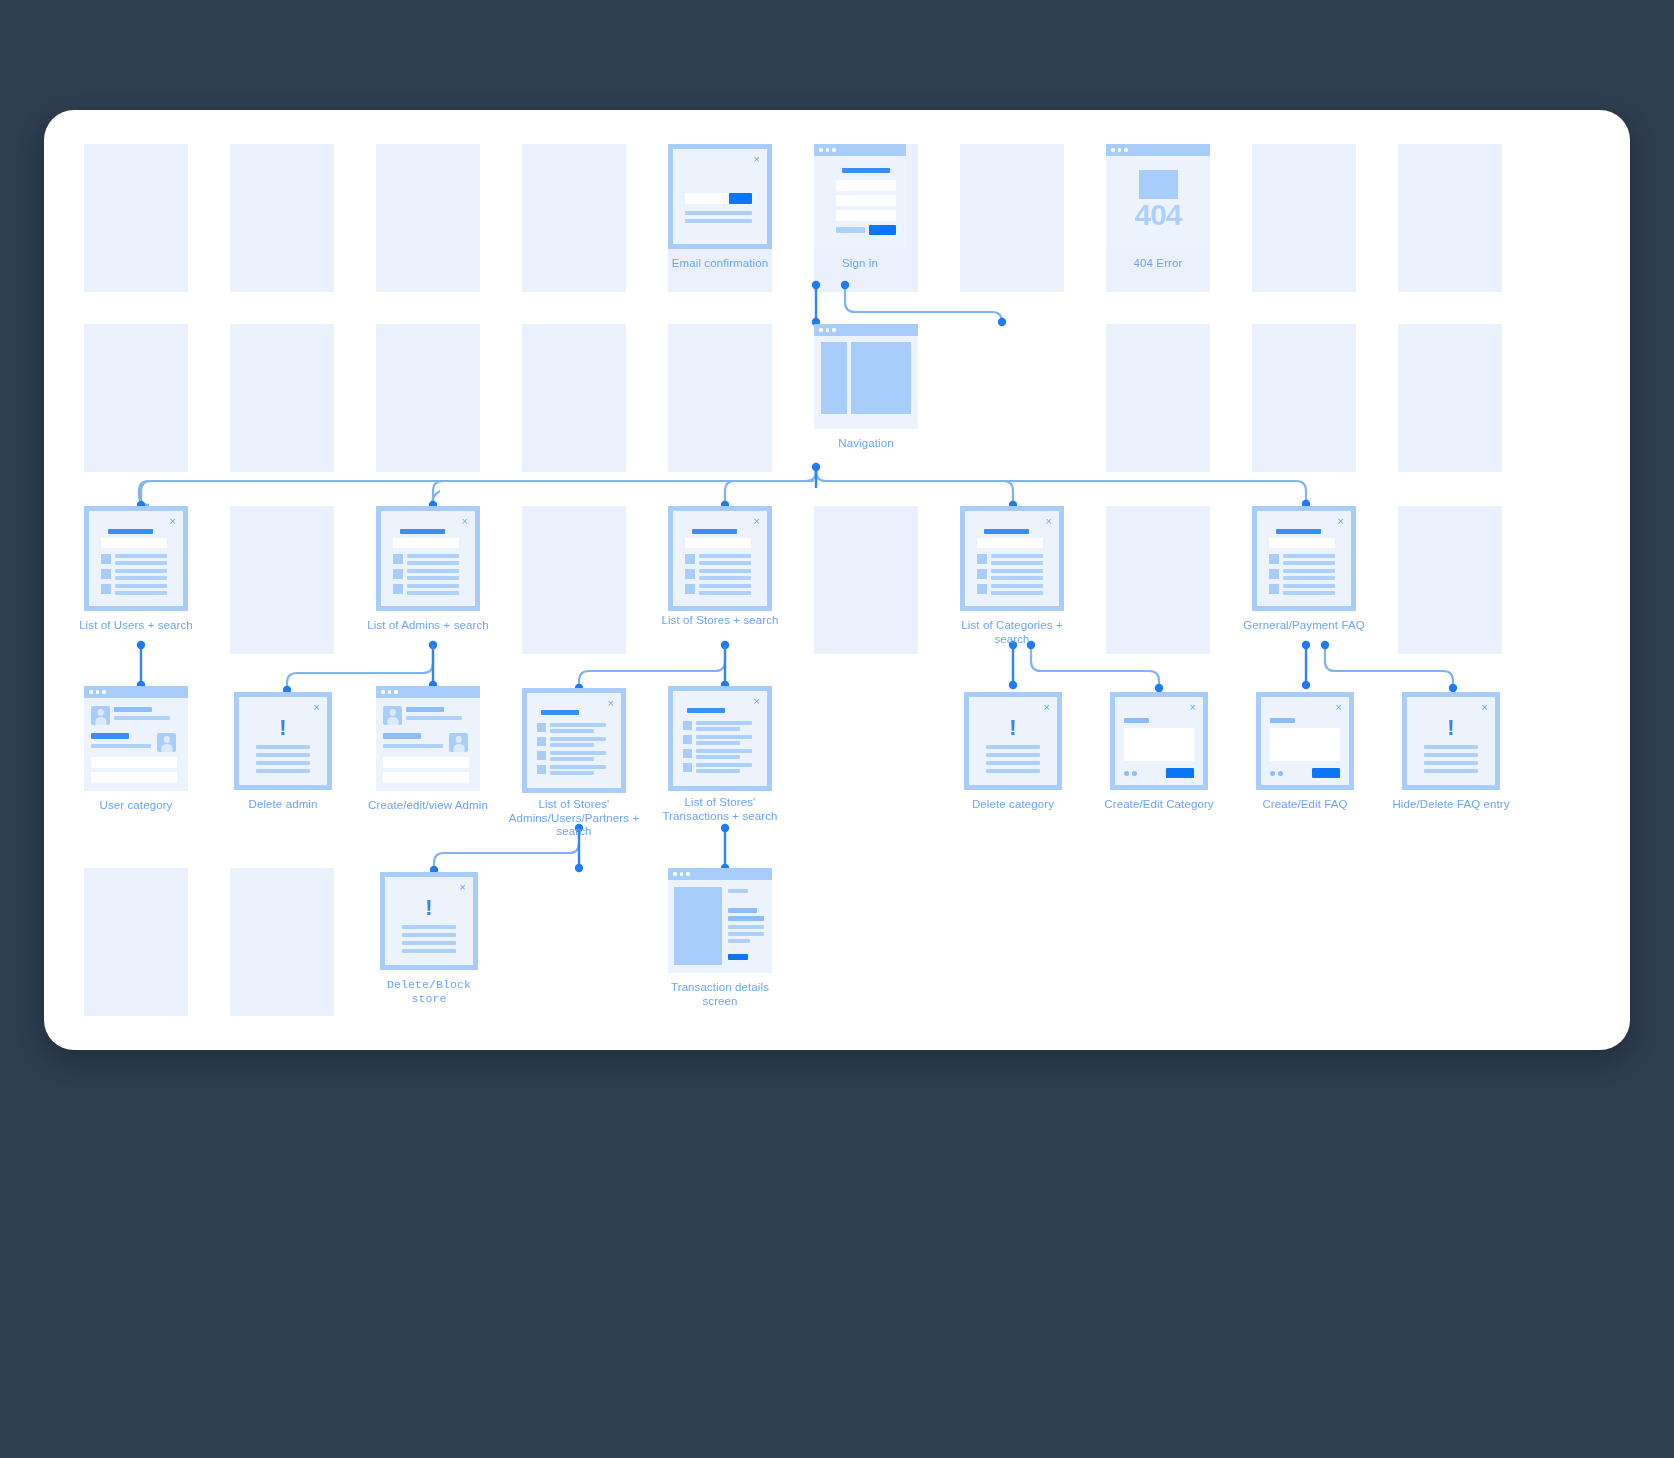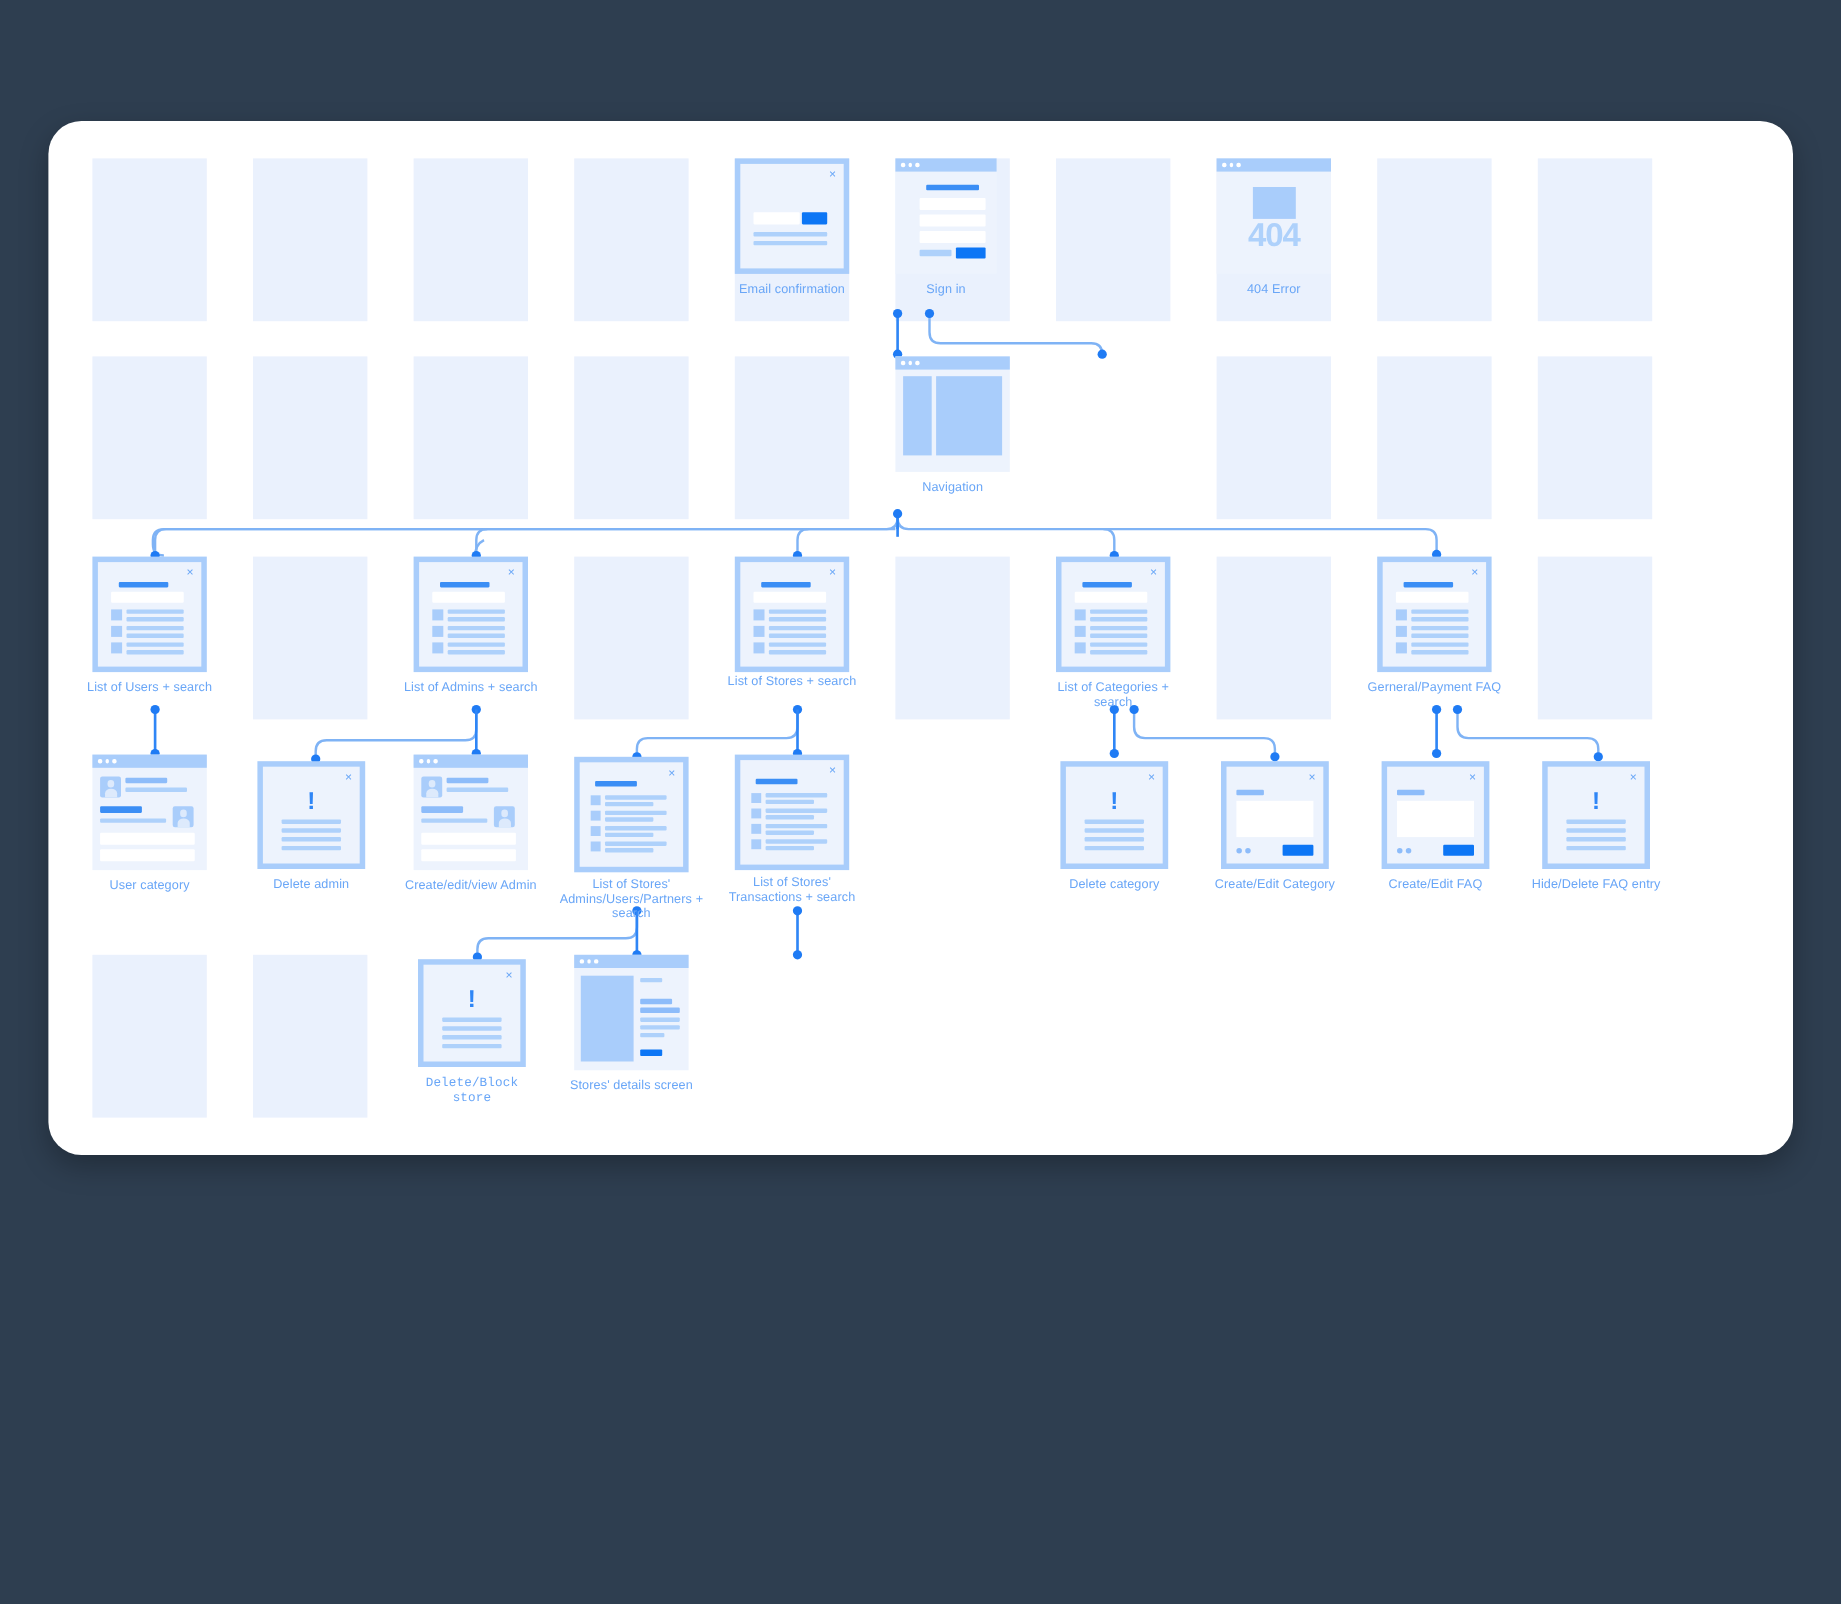--- a/index.html
+++ b/index.html
@@ -541,34 +541,34 @@
           <div class="bang" style="top:18px; font-size:22px;">!</div>
           <div class="bar" style="left:17px; top:48px; width:54px; height:4px;"></div>
           <div class="bar" style="left:17px; top:56px; width:54px; height:4px;"></div>
           <div class="bar" style="left:17px; top:64px; width:54px; height:4px;"></div>
           <div class="bar" style="left:17px; top:72px; width:54px; height:4px;"></div>
         </div>
       </div>
       <div class="caption" style="top:106px;font-family:Liberation Mono, monospace;">Delete/Block store</div>
     </div>
 
-    <div class="node" style="left:478px; top:758px; width:104px; height:105px;">
+
+    <div class="node" style="left:624px; top:758px; width:104px; height:105px;">
       <div class="screen">
         <div class="titlebar">
             <i></i>
             <i></i>
             <i></i>
           </div>
         <div class="blk" style="left:6px; top:19px; width:48px; height:78px;"></div>
         <div class="bar" style="left:60px; top:21px; width:20px; height:4px;"></div>
         <div class="bar mid" style="left:60px; top:40px; width:29px; height:5px;"></div>
         <div class="bar mid" style="left:60px; top:48px; width:36px; height:5px;"></div>
         <div class="bar" style="left:60px; top:57px; width:36px; height:4px;"></div>
         <div class="bar" style="left:60px; top:64px; width:36px; height:4px;"></div>
         <div class="bar" style="left:60px; top:71px; width:22px; height:4px;"></div>
         <div class="bar accent" style="left:60px; top:86px; width:20px; height:6px;"></div>
       </div>
-      <div class="caption" style="top:113px;">Stores' details screen</div>
-    </div>
-
+      <div class="caption" style="top:113px;">Transaction details screen</div>
+    </div>
 
   </div>
 </div>
 
 </body></html>

